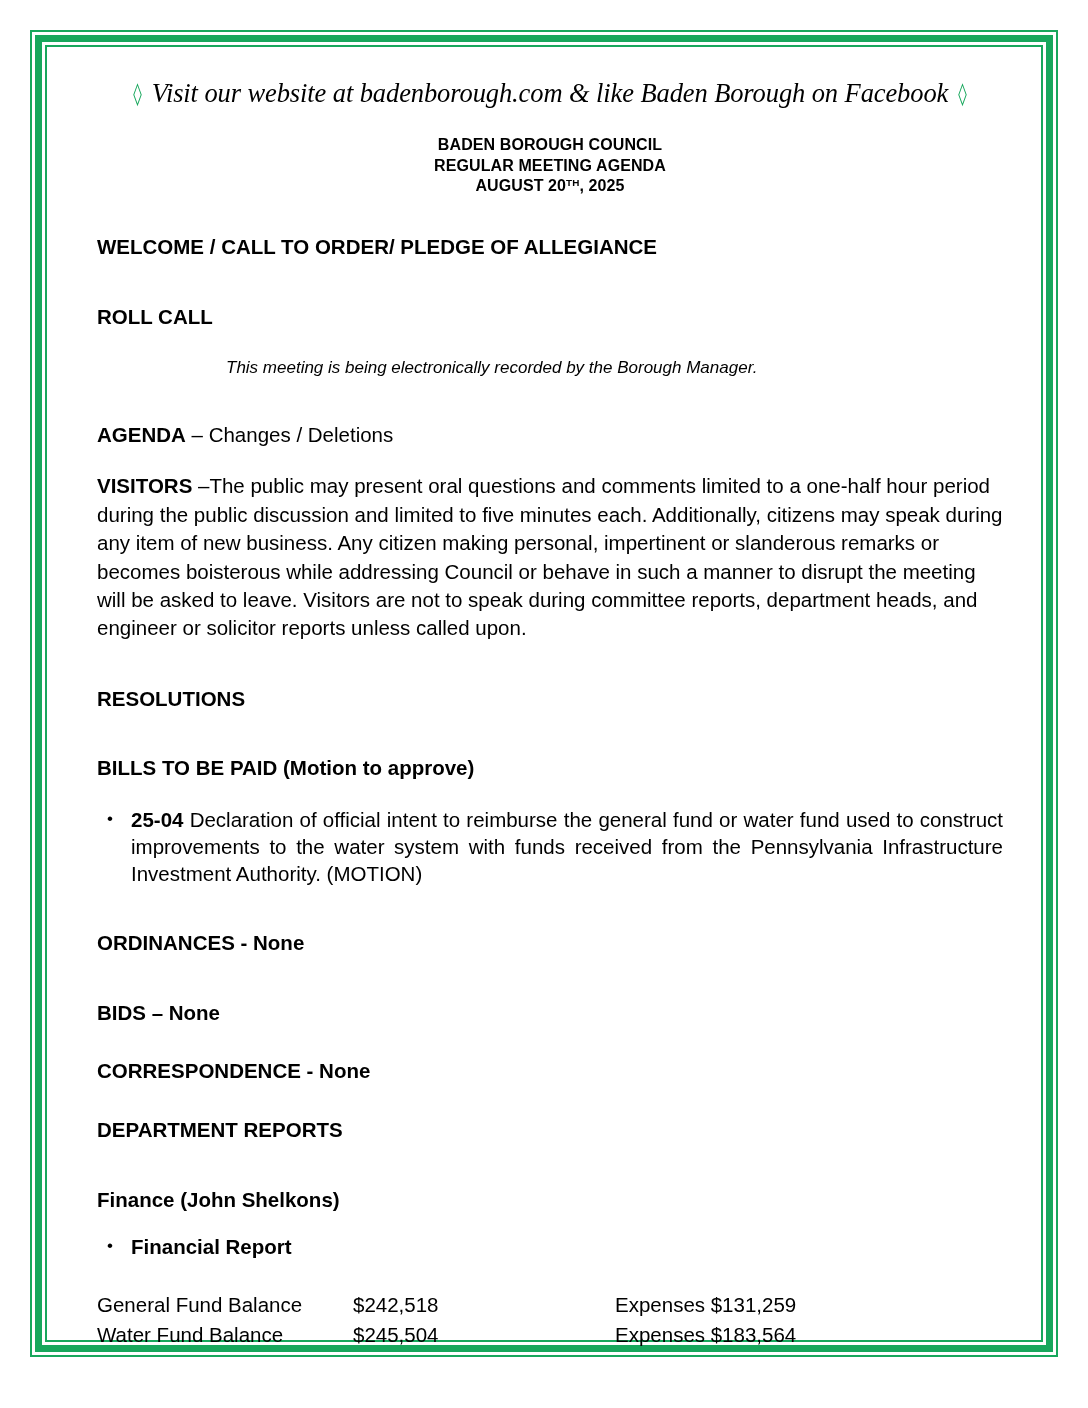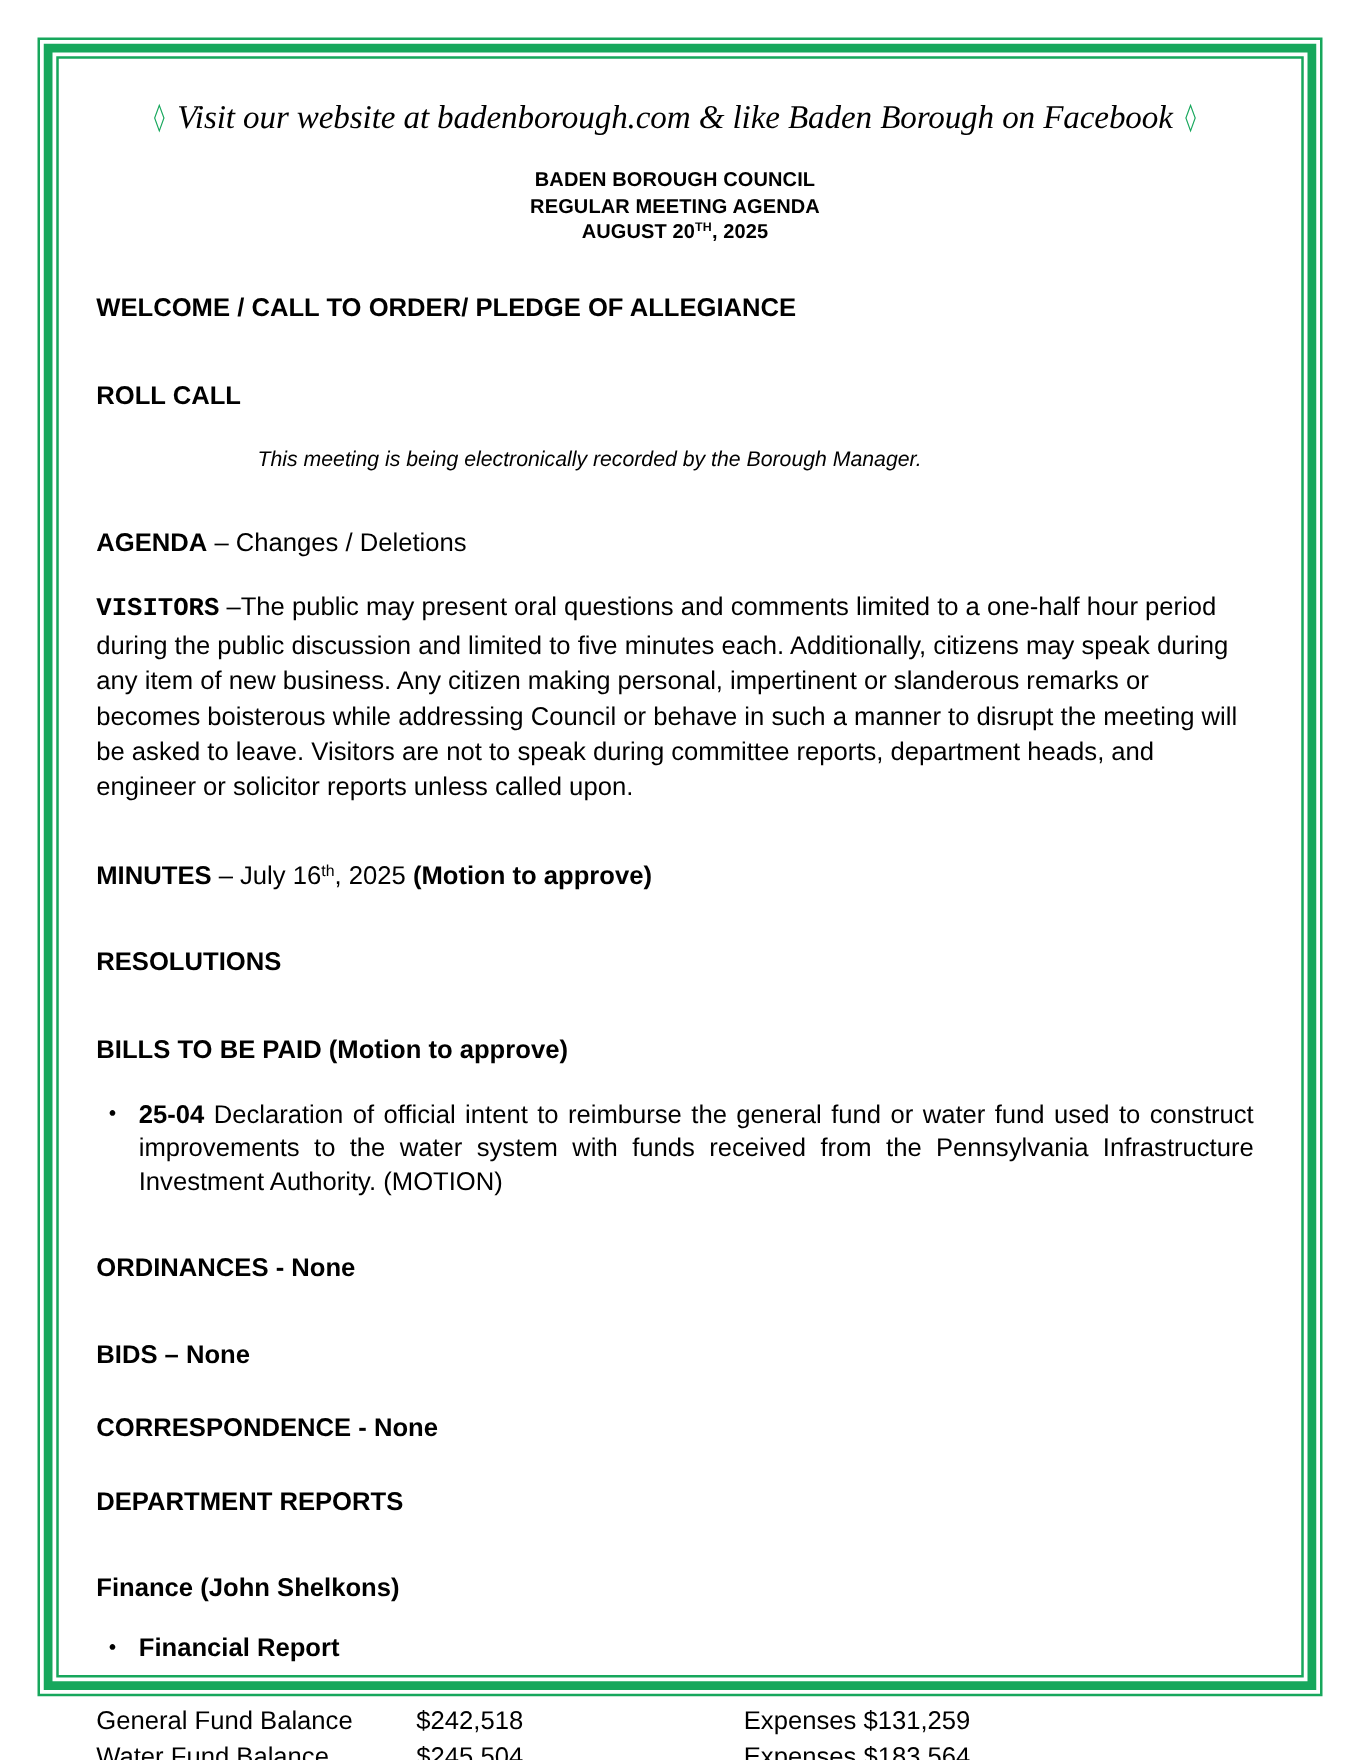--- a/index.html
+++ b/index.html
@@ -41,21 +41,21 @@
     position: relative;
   }
 
   
   .content {
     position: absolute;
     left: 0;
     top: 0;
     right: 0;
     bottom: 0;
-    padding: 20px 38px 0 30px;
+    padding: 20px 38px 0 50px;
   }
 
   
   .tagline {
     text-align: center;
     font-family: "Liberation Serif", serif;
     font-style: italic;
     font-size: 26.5px;
     letter-spacing: -0.1px;
     white-space: nowrap;
@@ -105,21 +105,21 @@
     margin-top: 26px;
     padding-left: 129px;
     line-height: 1.3;
   }
   .para {
     font-size: 20.5px;
     margin-top: 24px;
     line-height: 1.385;
     text-align: left;
   }
-  .para b { font-weight: bold; font-family: Liberation Mono, monospace; }
+  .para b { font-weight: bold; }
 
   
   .bullet-row {
     display: flex;
     margin-top: 24px;
     font-size: 20.5px;
     line-height: 1.32;
   }
   .bullet-mark {
     width: 34px;
@@ -179,21 +179,20 @@
 
     <div class="h-line">ROLL CALL</div>
 
     <div class="italic-note">This meeting is being electronically recorded by the Borough Manager.</div>
 
 
     <div class="h-line"><span>AGENDA</span><span class="reg"> – Changes / Deletions</span></div>
 
     <div class="para"><b>VISITORS</b><span> –The public may present oral questions and comments limited to a one-half hour period during the public discussion and limited to five minutes each.  Additionally, citizens may speak during any item of new business.  Any citizen making personal, impertinent or slanderous remarks or becomes boisterous while addressing Council or behave in such a manner to disrupt the meeting will be asked to leave.  Visitors are not to speak during committee reports, department heads, and engineer or solicitor reports unless called upon.</span></div>
 
-    <div class="h-line"><span>MINUTES</span><span class="reg"> – July 16</span><sup class="reg">th</sup><span class="reg">, 2025  </span><span>(Motion to approve)</span></div>
 
     <div class="h-line">RESOLUTIONS</div>
 
     <div class="h-line"><span>BILLS TO BE PAID</span><span>  (Motion to approve)</span></div>
 
     <div class="bullet-row">
       <div class="bullet-mark">•</div>
       <div class="bullet-body"><b>25-04</b><span> Declaration of official intent to reimburse the general fund or water fund used to construct improvements to the water system with funds received from the Pennsylvania Infrastructure Investment Authority. (MOTION)</span></div>
     </div>
 

